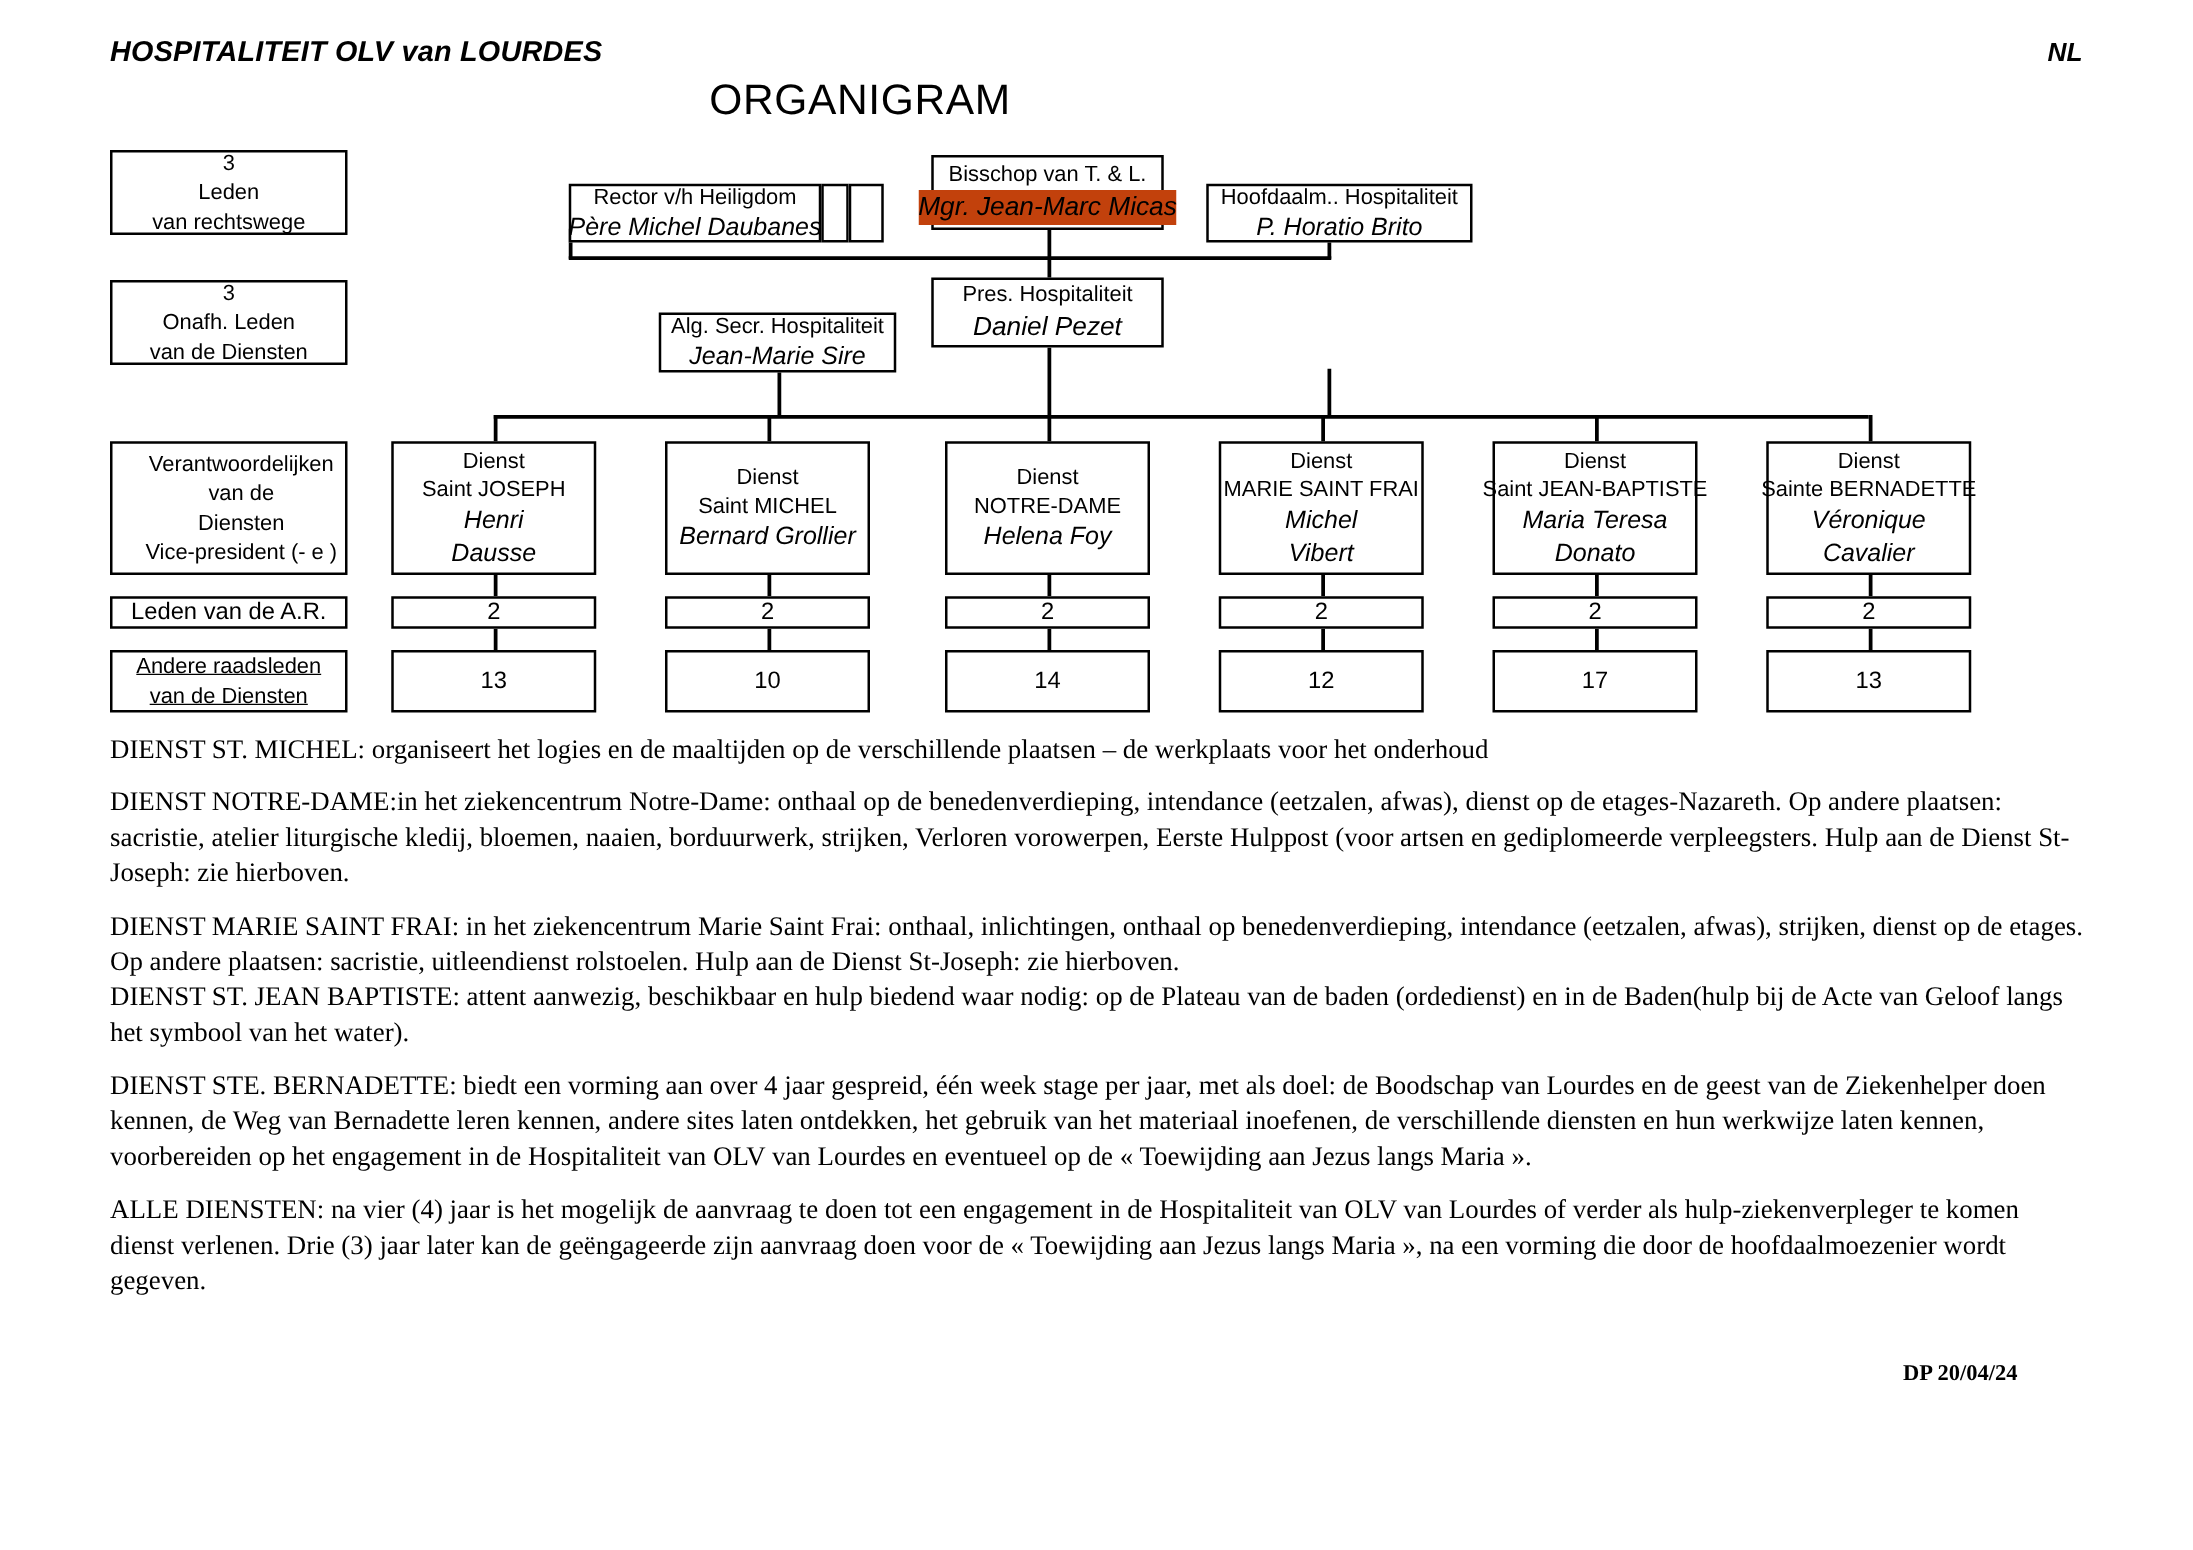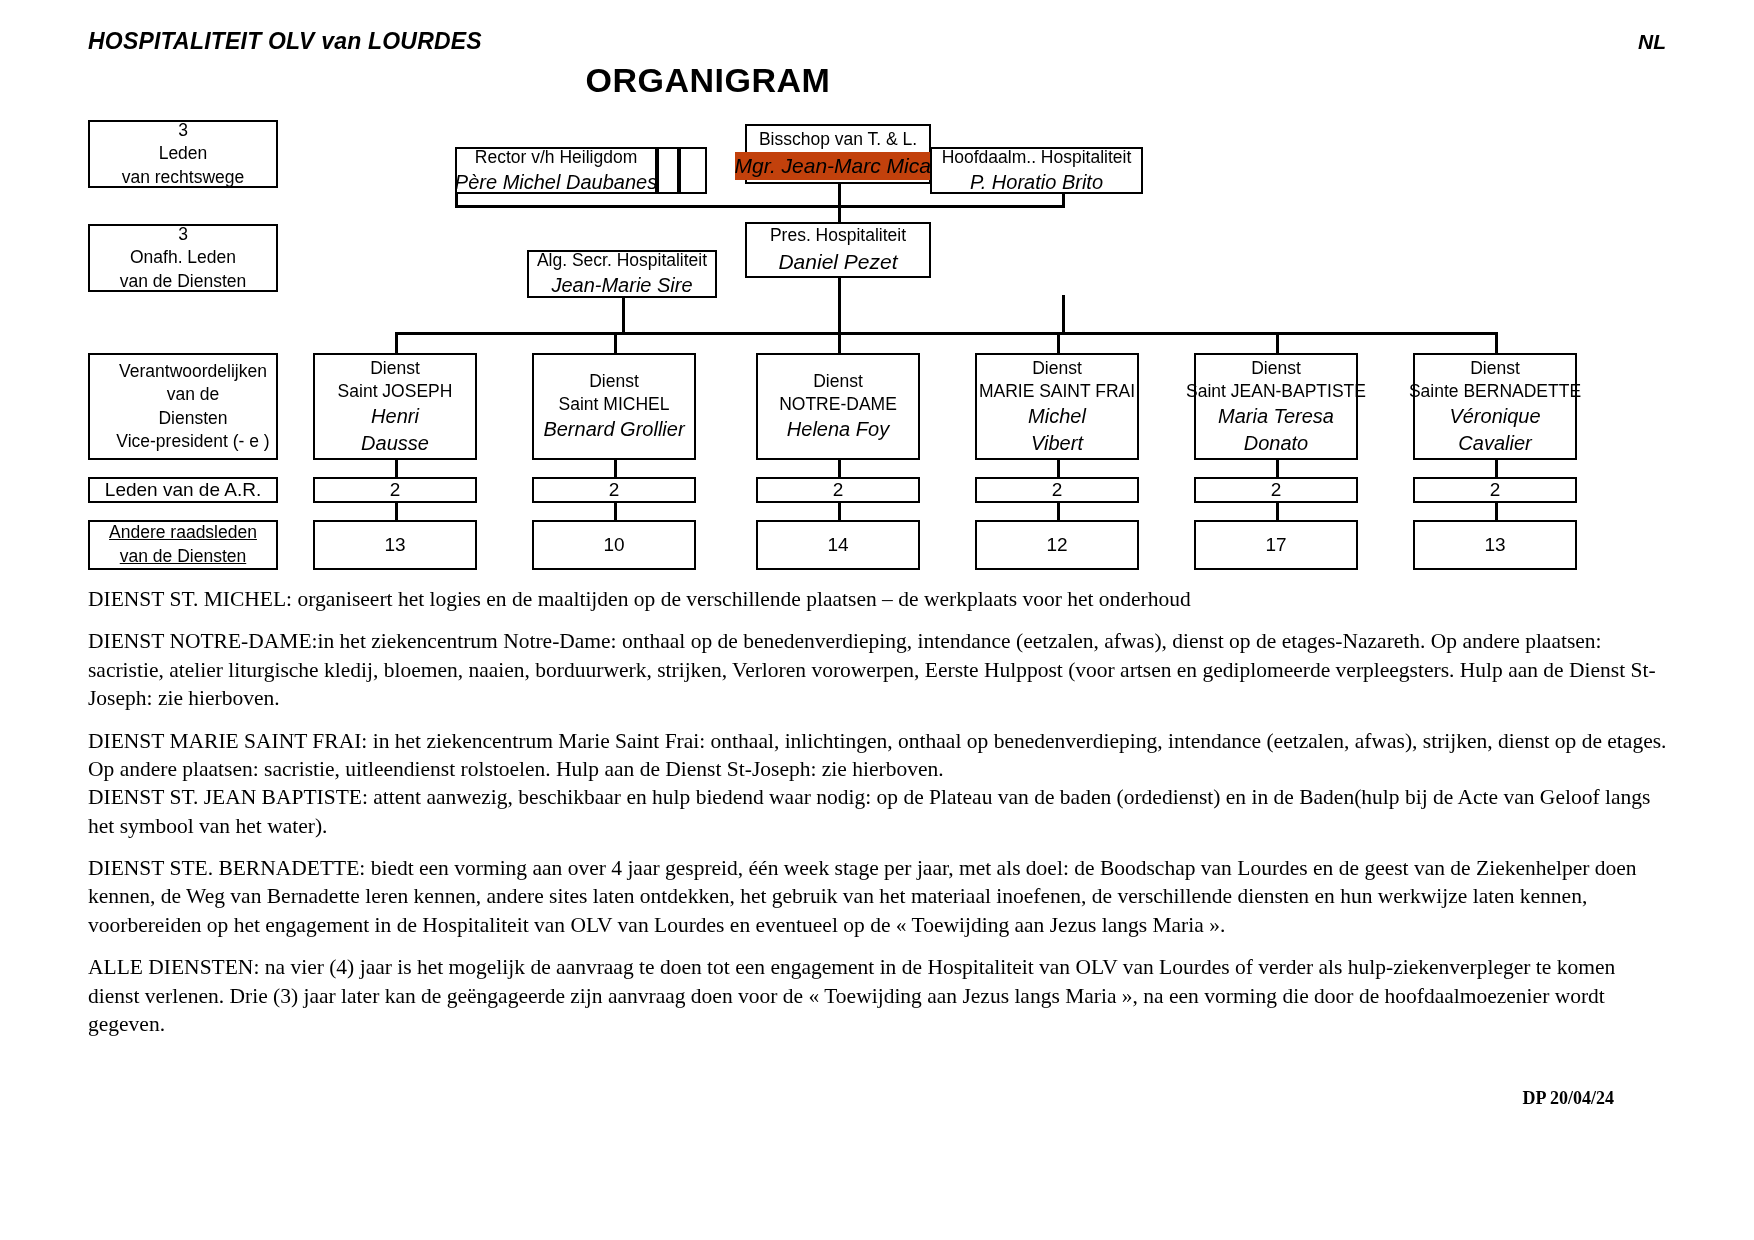--- a/index.html
+++ b/index.html
@@ -38,23 +38,22 @@
     font-weight: bold;
     font-style: italic;
   }
   .doc-title {
     position: absolute;
     top: 61px;
     left: 0;
     width: 1616px;
     text-align: center;
     font-size: 34px;
-    font-weight: bold;
+    font-weight: normal;
     letter-spacing: 0.5px;
-    margin-left: 20px;
   }
   .doc-title span { position: relative; left: -120px; }
 
   
   .chart {
     position: absolute;
     top: 0; left: 0;
     width: 1754px;
     height: 580px;
   }
@@ -211,21 +210,21 @@
     <div class="person">Père Michel Daubanes</div>
   </div>
   <div class="subcell" style="left:657px; top:147px; width:22px; height:47px;"></div>
   <div class="subcell" style="left:679px; top:147px; width:28px; height:47px;"></div>
 
   <div class="box overflow" style="left:745px; top:124px; width:186px; height:60px;">
     <div class="role">Bisschop van T. &amp; L.</div>
     <div class="person big">Mgr. Jean-Marc Micas</div>
   </div>
 
-  <div class="box" style="left:930px; top:147px; width:213px; height:47px;">
+  <div class="box" style="left:965px; top:147px; width:213px; height:47px;">
     <div class="role">Hoofdaalm.. Hospitaliteit</div>
     <div class="person">P. Horatio Brito</div>
   </div>
 
   <div class="box" style="left:745px; top:222px; width:186px; height:56px;">
     <div class="role">Pres. Hospitaliteit</div>
     <div class="person big">Daniel Pezet</div>
   </div>
 
   <div class="box" style="left:527px; top:250px; width:190px; height:48px;">

